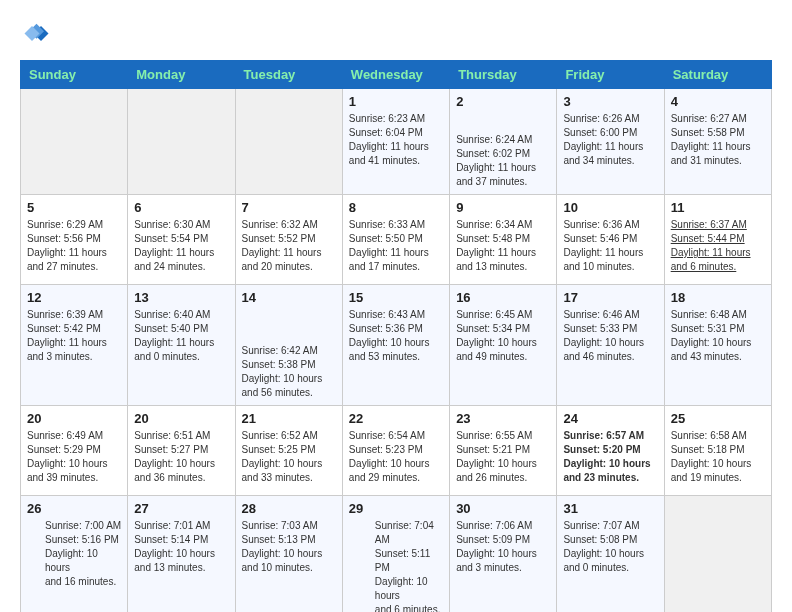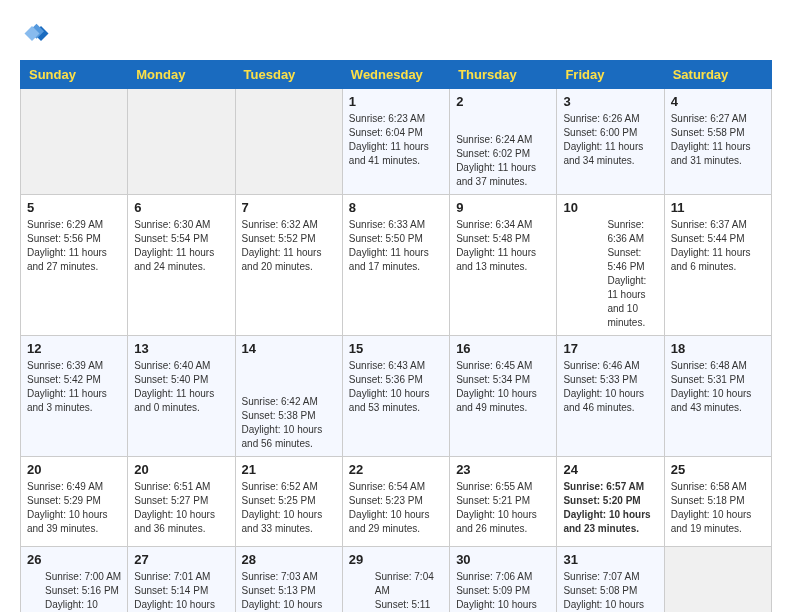--- a/index.html
+++ b/index.html
@@ -52,21 +52,21 @@
       font-size: 16px;
       color: #444;
     }
     table {
       width: 100%;
       border-collapse: collapse;
       table-layout: fixed;
     }
     thead tr th {
       background-color: #1a6bbf;
-      color: #fde047;
+      color: #86efac;
       text-align: left;
       padding: 6px 8px;
       font-size: 13px;
       font-weight: bold;
       border: 1px solid #1a6bbf;
     }
     tbody tr td {
       vertical-align: top;
       padding: 5px 6px;
       border: 1px solid #ccc;
@@ -193,28 +193,28 @@
         </td>
         <td>
           <div class="day-number">9</div>
           <div class="day-info" style="white-space: pre-line;">Sunrise: 6:34 AM
 Sunset: 5:48 PM
 Daylight: 11 hours
 and 13 minutes.</div>
         </td>
         <td>
           <div class="day-number">10</div>
-          <div class="day-info" style="white-space: pre-line; margin-left: 44px;">Sunrise: 6:36 AM
+          <div class="day-info" style="white-space: pre-line;">Sunrise: 6:36 AM
 Sunset: 5:46 PM
 Daylight: 11 hours
 and 10 minutes.</div>
         </td>
         <td>
           <div class="day-number">11</div>
-          <div class="day-info" style="white-space: pre-line;">Sunrise: 6:37 AM
+          <div class="day-info" style="white-space: pre-line; text-decoration: underline;">Sunrise: 6:37 AM
 Sunset: 5:44 PM
 Daylight: 11 hours
 and 6 minutes.</div>
         </td>
       </tr>
       <tr>
         <td>
           <div class="day-number">12</div>
           <div class="day-info" style="white-space: pre-line;">Sunrise: 6:39 AM
 Sunset: 5:42 PM

